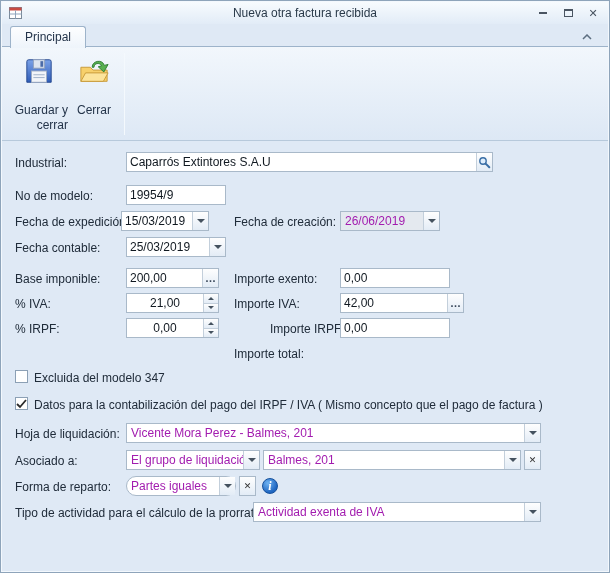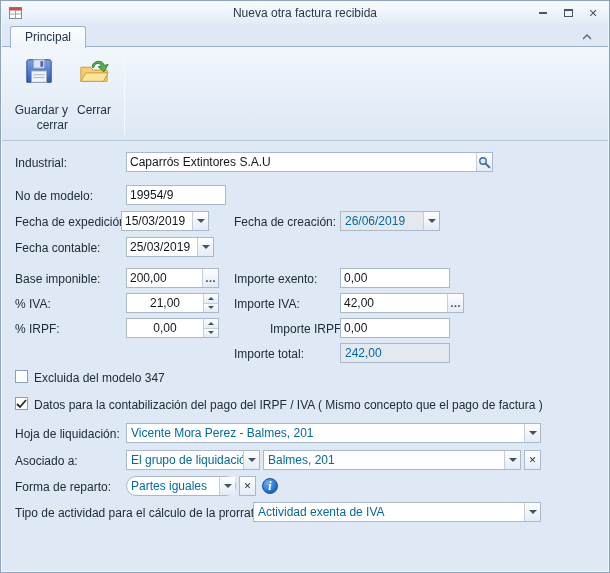--- a/index.html
+++ b/index.html
@@ -68,21 +68,21 @@
     position: absolute; height: 20px;
     border: 1px solid #a9b9c9; background: #fff;
     display: flex; align-items: stretch;
   }
   .fld.ro { background: #e4e9ef; }
   .fld input {
     flex: 1; min-width: 0; border: none; outline: none; background: transparent;
     font: inherit; color: #101820; padding: 0 3px; height: 100%;
   }
   .fld input.num { text-align: center; }
-  .fld .val { flex: 1; padding: 2px 4px; white-space: nowrap; overflow: hidden; color: #0369a1; }
+  .fld .val { flex: 1; padding: 2px 4px; white-space: nowrap; overflow: hidden; color: #a21caf; }
   .sidebtn {
     width: 16px; border-left: 1px solid #c3cfdb;
     background: linear-gradient(#fefefe, #e3ecf6);
     display: flex; align-items: center; justify-content: center;
     font-size: 11px; color: #39475a; cursor: default;
   }
   .tri-down { width: 0; height: 0; border-left: 4px solid transparent; border-right: 4px solid transparent; border-top: 4px solid #45525f; }
   .tri-up-s { width: 0; height: 0; border-left: 3px solid transparent; border-right: 3px solid transparent; border-bottom: 3px solid #45525f; }
   .tri-down-s { width: 0; height: 0; border-left: 3px solid transparent; border-right: 3px solid transparent; border-top: 3px solid #45525f; }
   .spin { width: 15px; border-left: 1px solid #c3cfdb; display: flex; flex-direction: column; }
@@ -203,21 +203,21 @@
 
   <span class="lbl" style="left:233px;top:214px;">Fecha de creación:</span>
   <div class="fld ro" style="left:339px;top:210px;width:100px;">
     <span class="val">26/06/2019</span>
     <span class="sidebtn">
         <span class="tri-down"></span>
       </span>
   </div>
 
   <span class="lbl" style="left:14px;top:240px;">Fecha contable:</span>
-  <div class="fld" style="left:125px;top:236px;width:88px;">
+  <div class="fld" style="left:125px;top:236px;width:100px;">
     <input value="25/03/2019" style="">
     <span class="sidebtn">
         <span class="tri-down"></span>
       </span>
   </div>
 
   <span class="lbl" style="left:14px;top:271px;">Base imponible:</span>
   <div class="fld" style="left:125px;top:267px;width:93px;">
     <input value="200,00" style="">
     <span class="sidebtn">
@@ -263,23 +263,20 @@
         </span>
     </span>
   </div>
 
   <span class="lbl" style="left:233px;top:321px;margin-left:36px;">Importe IRPF:</span>
   <div class="fld" style="left:339px;top:317px;width:110px;">
     <input value="0,00" style="">
   </div>
 
   <span class="lbl" style="left:233px;top:346px;">Importe total:</span>
-  <div class="fld ro" style="left:339px;top:342px;width:110px;">
-    <span class="val">242,00</span>
-  </div>
 
   <span class="cb" style="left:14px;top:369px;"></span>
   <span class="lbl" style="left:33px;top:370px;">Excluida del modelo 347</span>
 
   <span class="cb" style="left:14px;top:396px;">
     <svg width="11" height="10" viewBox="0 0 11 10">
         <polyline points="1,5 4,8 10,1" fill="none" stroke="#2a2a2a" stroke-width="1.8"></polyline>
       </svg>
   </span>
   <span class="lbl" style="left:33px;top:397px;">Datos para la contabilización del pago del IRPF / IVA ( Mismo concepto que el pago de factura )</span>

